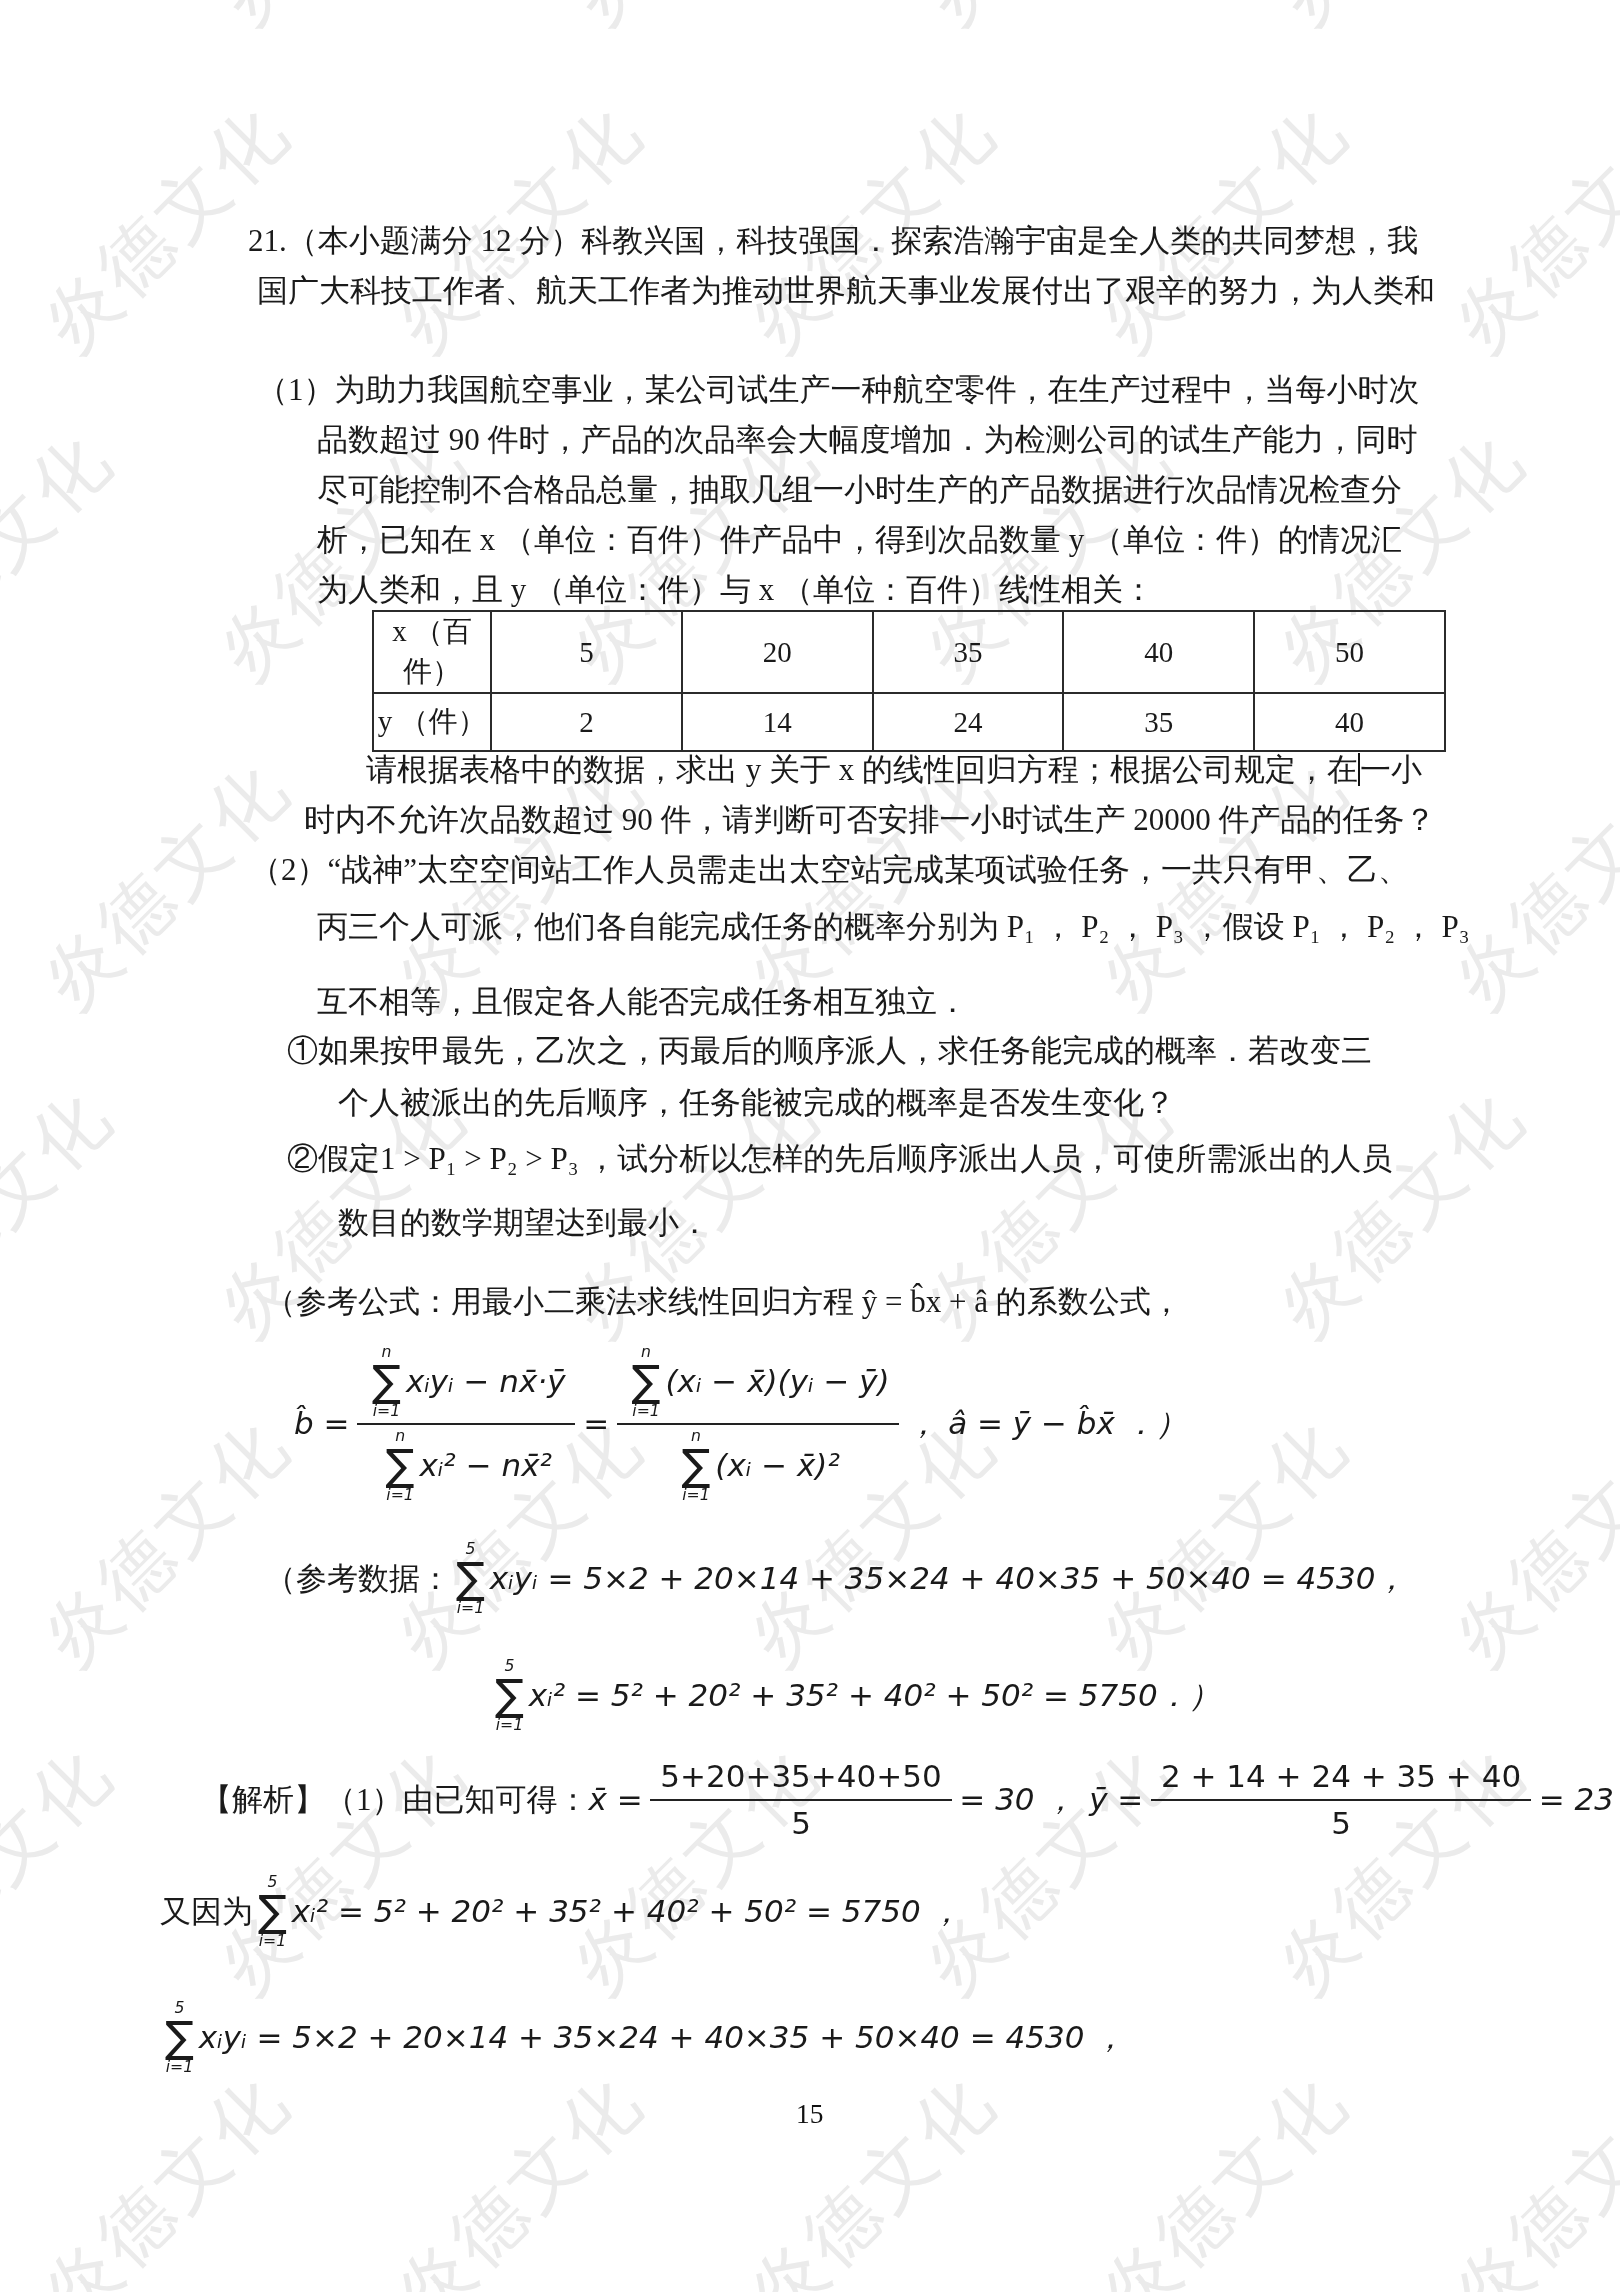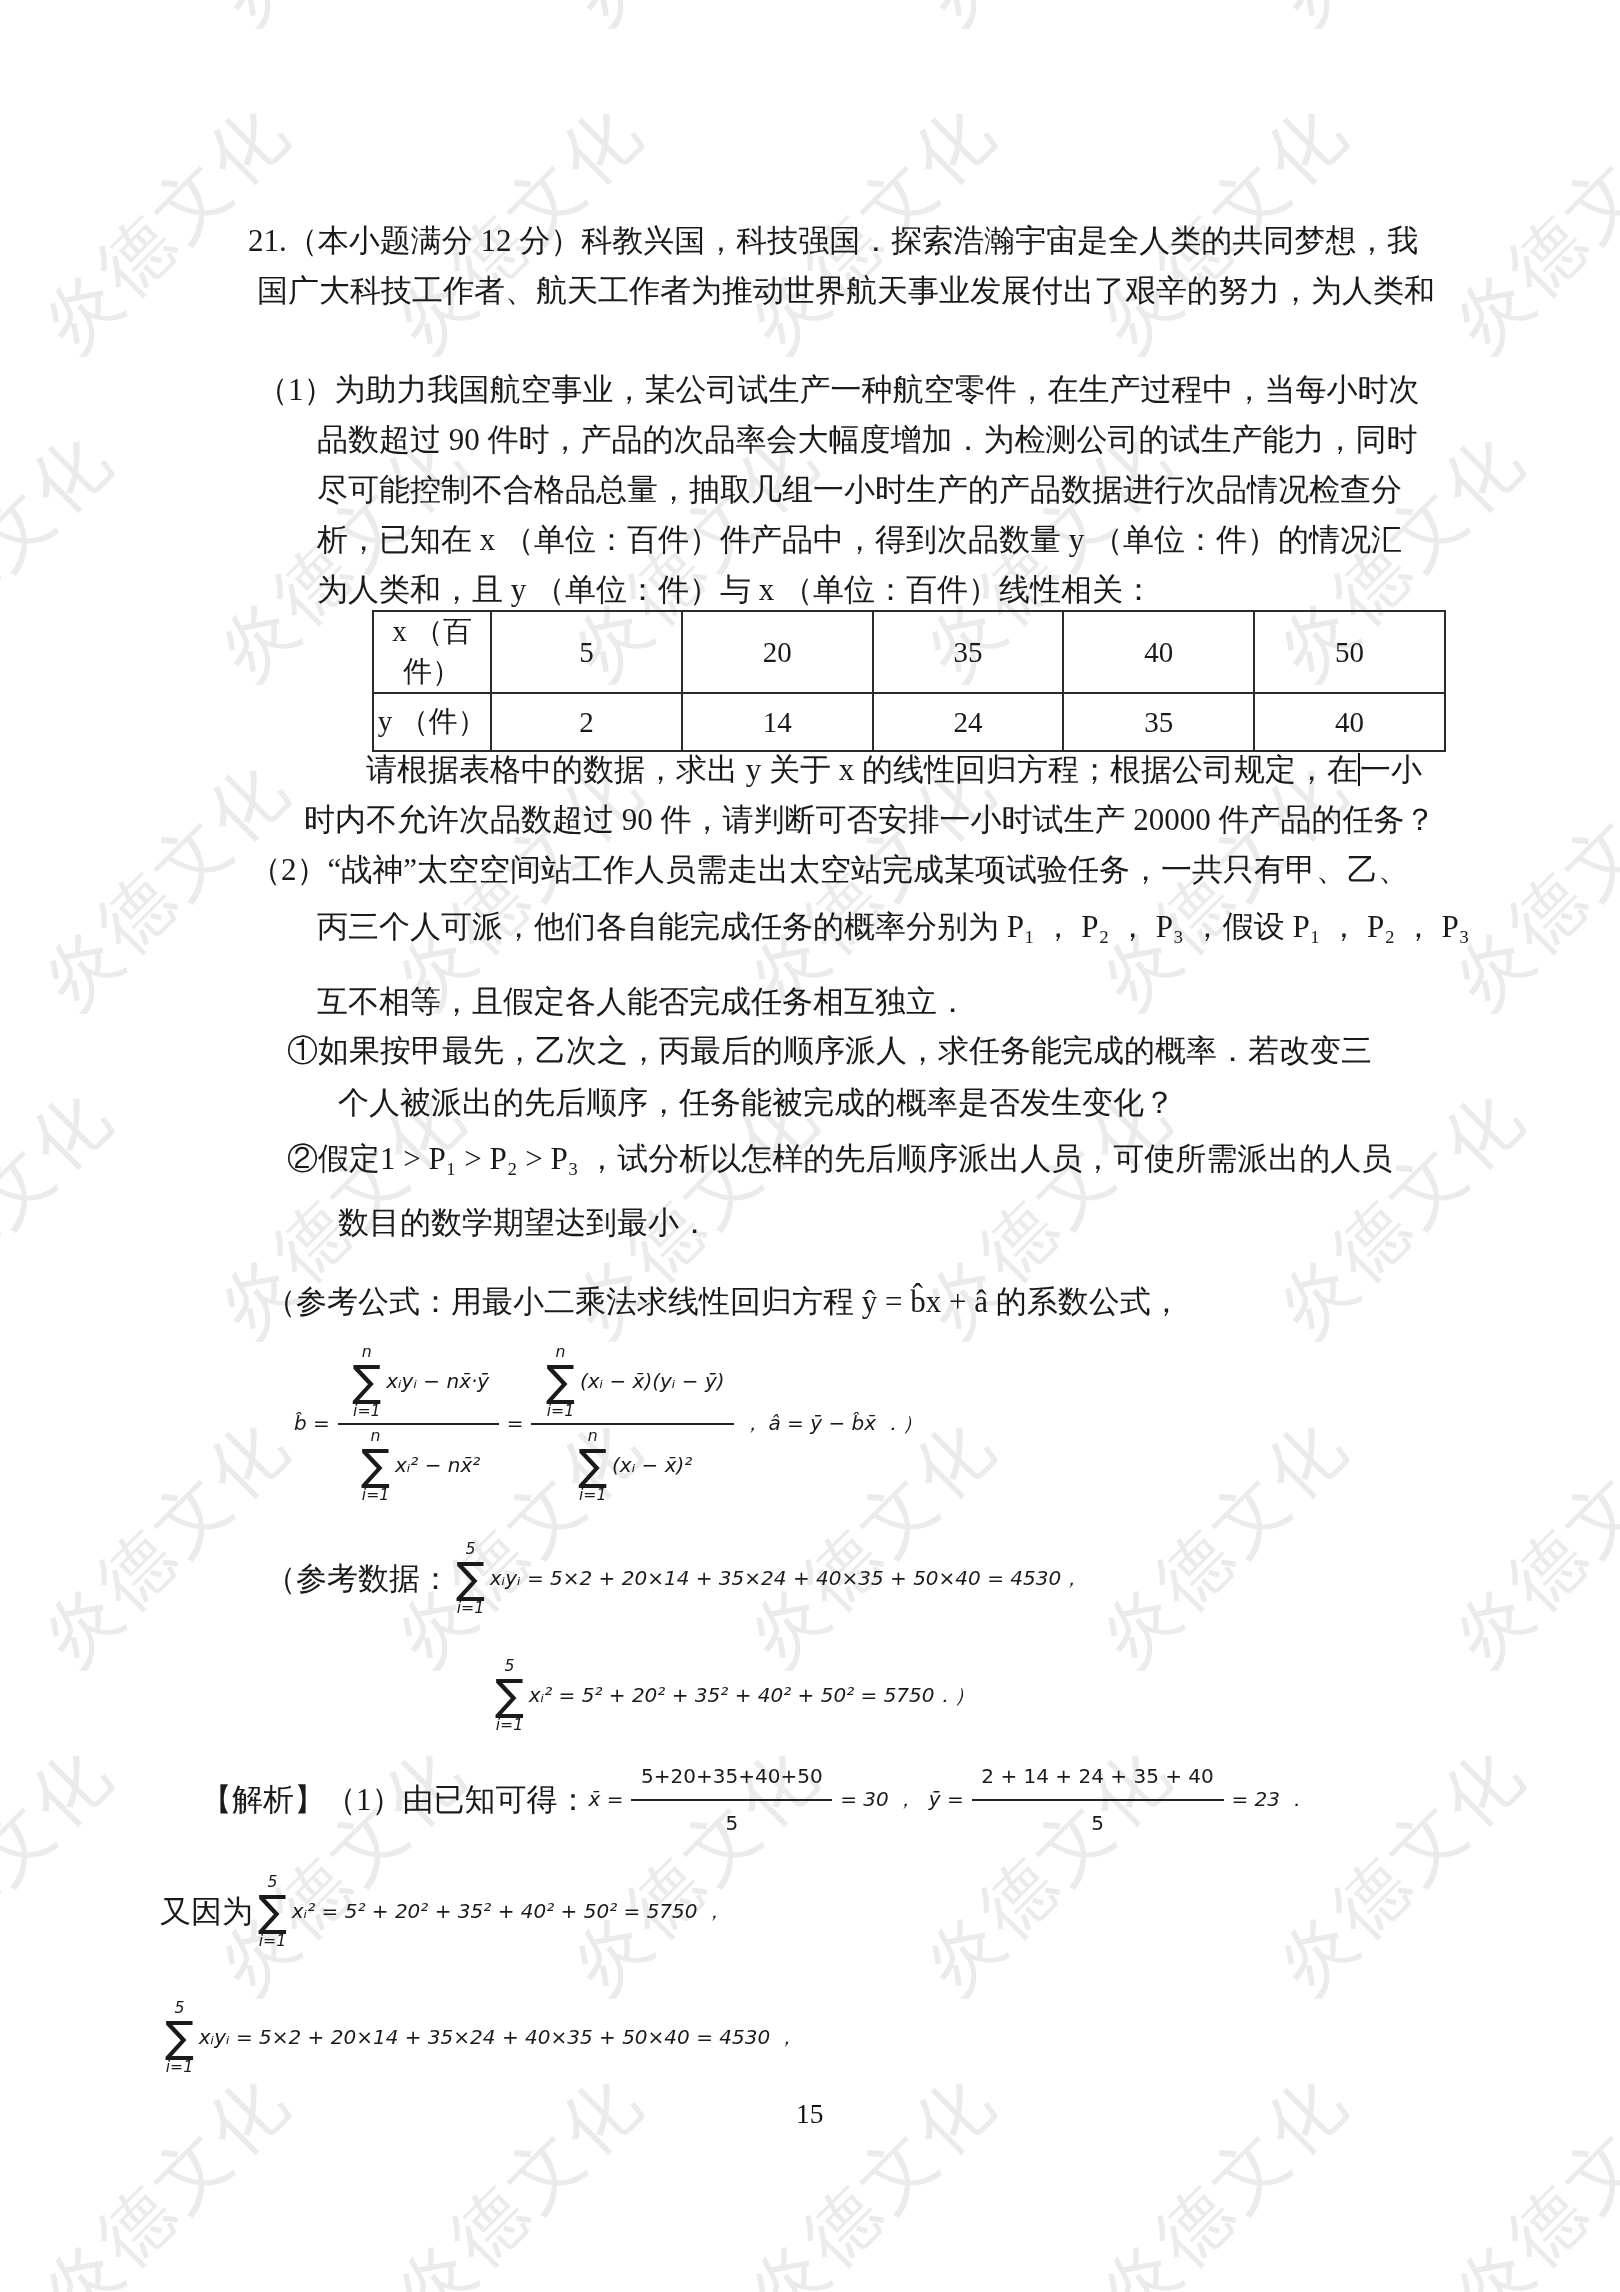--- a/index.html
+++ b/index.html
@@ -17,21 +17,21 @@
     white-space:nowrap;line-height:1;
   }
   #doc{position:absolute;inset:0;z-index:1;}
   .line{
     position:absolute;white-space:nowrap;
     font-size:31px;line-height:39px;color:#1a1a1a;
   }
   .mathline{display:flex;align-items:center;}
   .mexpr{
     font-family:"DejaVu Sans","DejaVu Serif",sans-serif;
-    font-style:italic;font-size:20px;
+    font-style:italic;font-size:31px;
   }
   .mtext{font-style:normal;}
   .sum{display:inline-flex;flex-direction:column;align-items:center;margin:0 4.9px;line-height:1;}
   .sum .lim{font-size:15.7px;font-style:italic;font-family:"DejaVu Sans",sans-serif;line-height:1.05;}
   .sum .sym{font-size:43px;line-height:1;font-family:"DejaVu Sans",sans-serif;font-style:normal;}
   .frac{display:inline-flex;flex-direction:column;align-items:stretch;margin:0 7.8px;text-align:center;}
   .frac .num,.frac .den{display:flex;align-items:center;justify-content:center;padding:2.9px 9.8px;}
   .frac .den{border-top:2px solid #222;}
   .cursor{display:inline-block;width:2px;height:33px;background:#111;vertical-align:-5.9px;}
   

